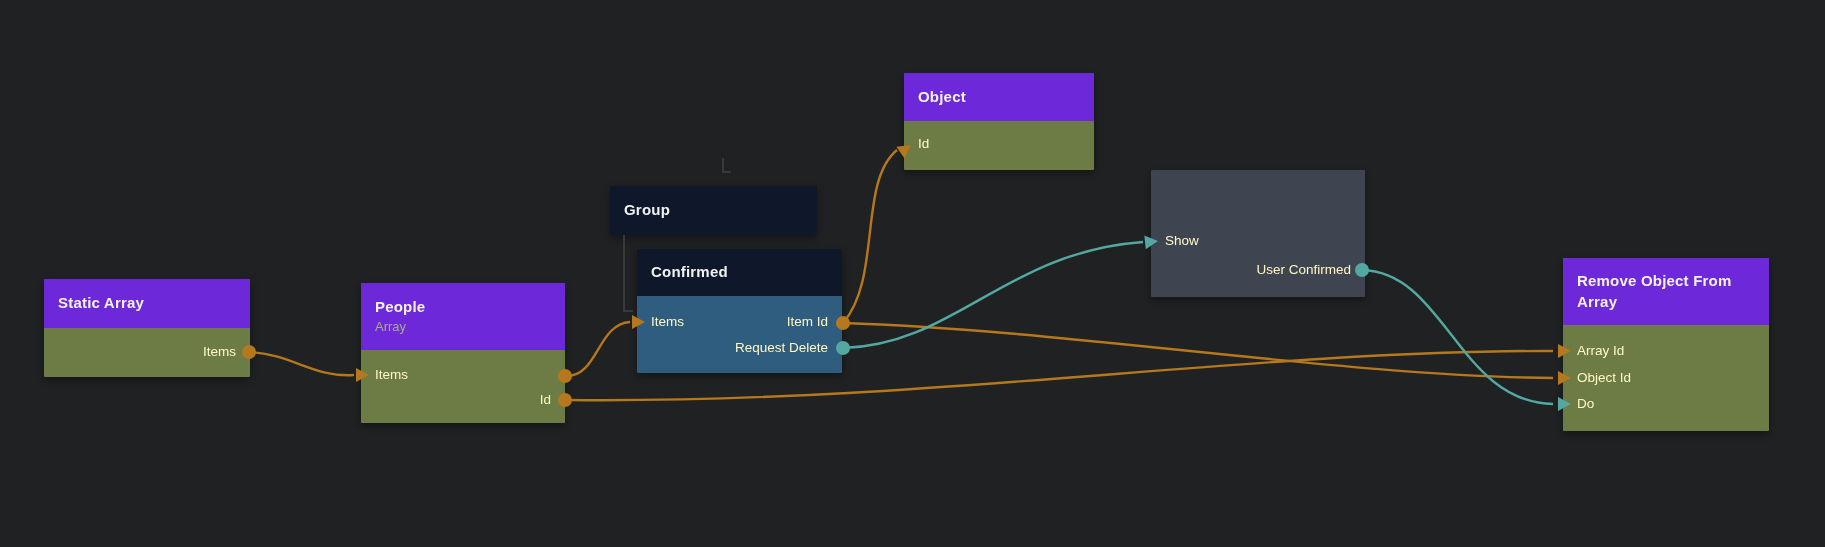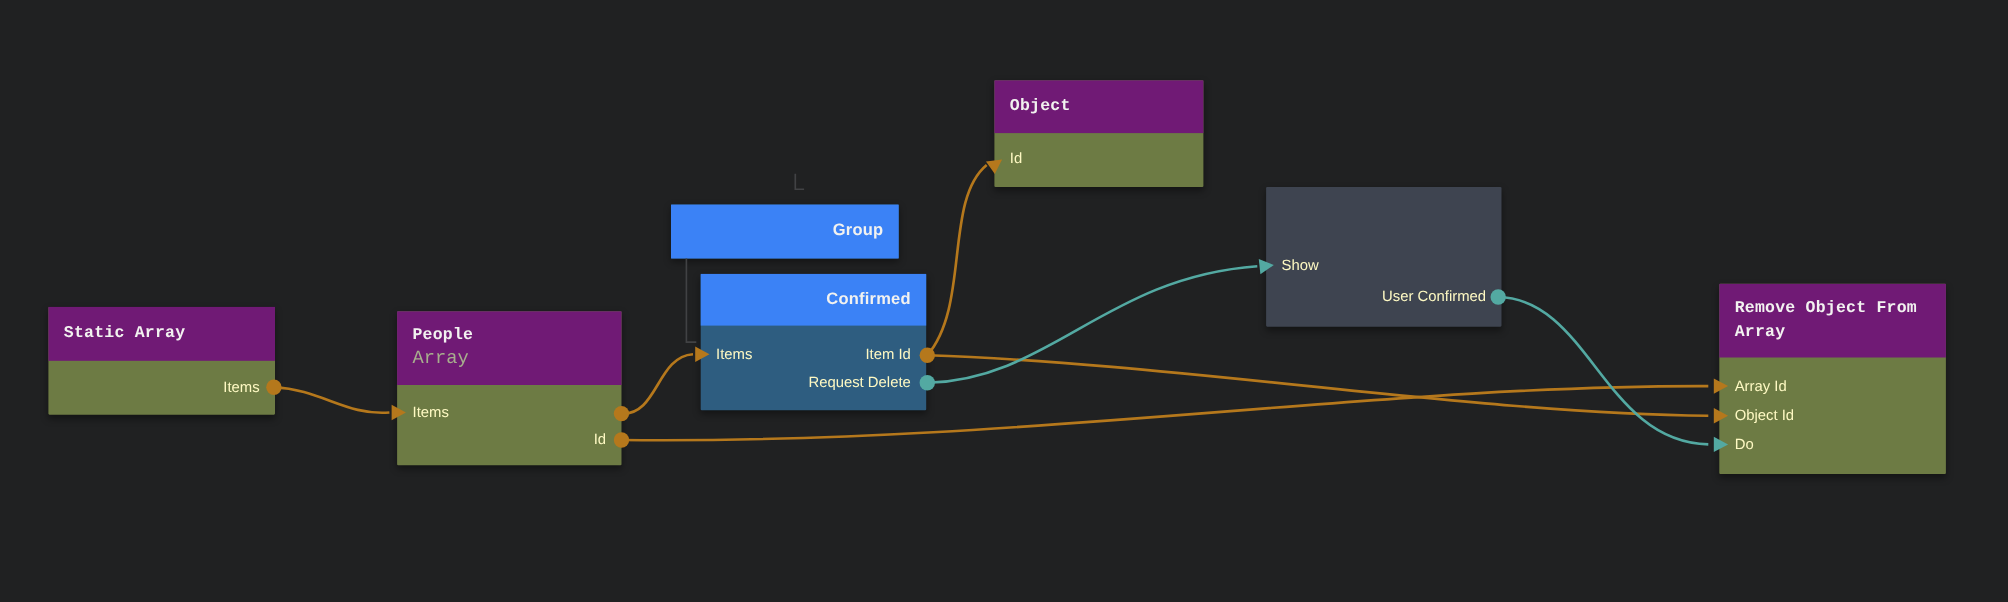--- a/index.html
+++ b/index.html
@@ -2,26 +2,26 @@
 <html><head>
 <meta charset="utf-8">
 <style>
   html,body{margin:0;padding:0;background:#202122;}
   #canvas{position:relative;width:1825px;height:547px;background:#202122;overflow:hidden;
           font-family:"Liberation Sans","DejaVu Sans",sans-serif;}
   .node{position:absolute;box-shadow:0 3px 7px rgba(0,0,0,.40);border-radius:1px;}
   .node .hdr{position:relative;width:100%;box-sizing:border-box;padding:0 14px;display:flex;
              flex-direction:column;justify-content:center;}
   .node .title{font-size:15px;font-weight:600;color:#f2f2f0;line-height:1.35;letter-spacing:.2px;}
-  .node .sub{font-size:17px;font-weight:400;color:#a7ae8d;line-height:1.3;margin-top:1px;}
+  .node .sub{font-size:13px;font-weight:400;color:#a7ae8d;line-height:1.3;margin-top:1px;}
   
   .node.green{background:#6d7b44;}
-  .node.green .hdr{background:#701a75;font-family:Liberation Mono, monospace;}
+  .node.green .hdr{background:#6d28d9;}
   .node.blue{background:#2e5d80;}
-  .node.blue .hdr{background:#3b82f6;text-align:right;}
+  .node.blue .hdr{background:#0f172a;}
   .node.dark{background:#3e4450;}
   .node.dark .hdr{background:#383c47;}
   .port{position:absolute;height:18px;line-height:18px;font-size:13.5px;color:#fef9c3;
         white-space:nowrap;}
   .port.left{left:14px;}
   .port.right{right:14px;text-align:right;}
   .wires{position:absolute;left:0;top:0;width:1825px;height:547px;pointer-events:none;}
   .wires path.wire{fill:none;stroke-width:2.4px;}
   .bracket{fill:none;stroke:#414244;stroke-width:1.5px;}
 </style>

